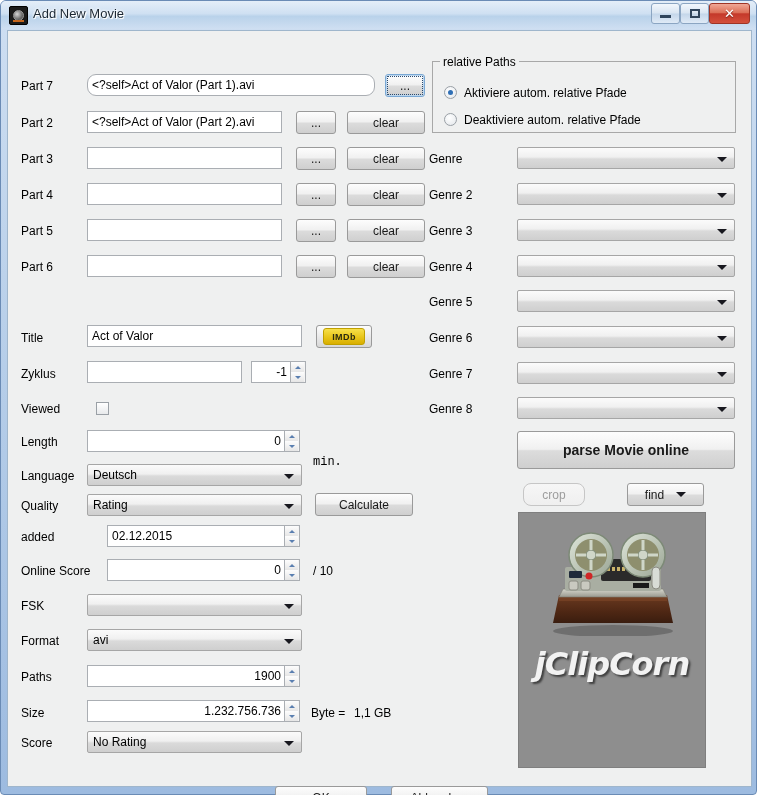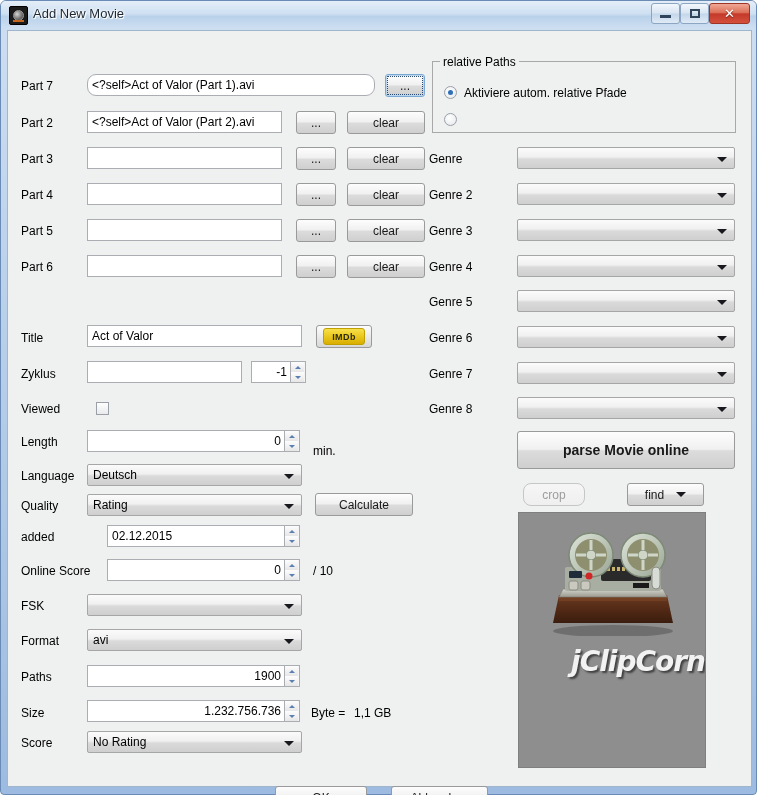--- a/index.html
+++ b/index.html
@@ -129,22 +129,22 @@
     border:1px solid #c0a000;
     display:flex;align-items:center;justify-content:center;
     font-size:9px;font-weight:bold;color:#2b2b10;letter-spacing:.4px;
   }
   
   #cover{
     position:absolute;left:510px;top:481px;width:188px;height:256px;
     background:#8e8e8e;border:1px solid #7f7f7f;box-sizing:border-box;overflow:hidden;
   }
   #cover-logo-text{
-    position:absolute;left:0;right:0;top:132px;text-align:right;
-    font-size:28px;font-weight:bold;font-style:italic;color:#f2f2f2;
+    position:absolute;left:0;right:0;top:132px;text-align:center;
+    font-size:32px;font-weight:bold;font-style:italic;color:#f2f2f2;
     font-family:"DejaVu Sans",sans-serif;
     text-shadow:2px 2px 2px rgba(0,0,0,.55);letter-spacing:-1px;
   }
   #reel-img{position:absolute;left:26px;top:18px;width:136px;height:105px;}
 </style>
 </head>
 <body>
 
 <div id="window">
 
@@ -194,20 +194,21 @@
     <div class="lbl" style="left:13px;top:229px;">Part 6</div>
     <input class="tf" style="left: 79px; top: 224px; width: 195px;" value="">
     <div class="btn" style="left:288px;top:224px;width:40px;">...</div>
     <div class="btn" style="left:339px;top:224px;width:78px;">clear</div>
 
     <div id="grp-relpaths"></div>
     <div id="grp-relpaths-title">relative Paths</div>
     <div class="radio on" style="left:436px;top:55px;"></div>
     <div class="lbl" style="left:456px;top:55px;">Aktiviere autom. relative Pfade</div>
     <div class="radio" style="left:436px;top:82px;"></div>
+    <div class="lbl" style="left:456px;top:82px;">Deaktiviere autom. relative Pfade</div>
 
     <div class="lbl" style="left:421px;top:121px;">Genre</div>
     <div class="cmb" style="left:509px;top:116px;width:218px;"><span></span><span class="arrow"></span></div>
 
     <div class="lbl" style="left:421px;top:157px;">Genre 2</div>
     <div class="cmb" style="left:509px;top:152px;width:218px;"><span></span><span class="arrow"></span></div>
 
     <div class="lbl" style="left:421px;top:193px;">Genre 3</div>
     <div class="cmb" style="left:509px;top:188px;width:218px;"><span></span><span class="arrow"></span></div>
 
@@ -250,21 +251,21 @@
     <div class="lbl" style="left:13px;top:404px;">Length</div>
     <input class="tf right" style="left: 79px; top: 399px; width: 198px;" value="0">
     <div class="spin" style="left:277px;top:399px;">
       <div class="up">
           <span class="ua"></span>
         </div>
       <div class="dn">
           <span class="da"></span>
         </div>
     </div>
-    <div class="lbl" style="left:305px;top:413px;">min.</div>
+    <div class="lbl" style="left:305px;top:424px;font-family:Liberation Mono, monospace;">min.</div>
 
     <div class="lbl" style="left:13px;top:438px;">Language</div>
     <div class="cmb" style="left:79px;top:433px;width:215px;"><span>Deutsch</span><span class="arrow"></span></div>
 
     <div class="lbl" style="left:13px;top:468px;">Quality</div>
     <div class="cmb" style="left:79px;top:463px;width:215px;"><span>Rating</span><span class="arrow"></span></div>
     <div class="btn" style="left:307px;top:462px;width:98px;">Calculate</div>
 
     <div class="lbl" style="left:13px;top:499px;">added</div>
     <input class="tf" style="left: 99px; top: 494px; width: 178px;" value="02.12.2015">

